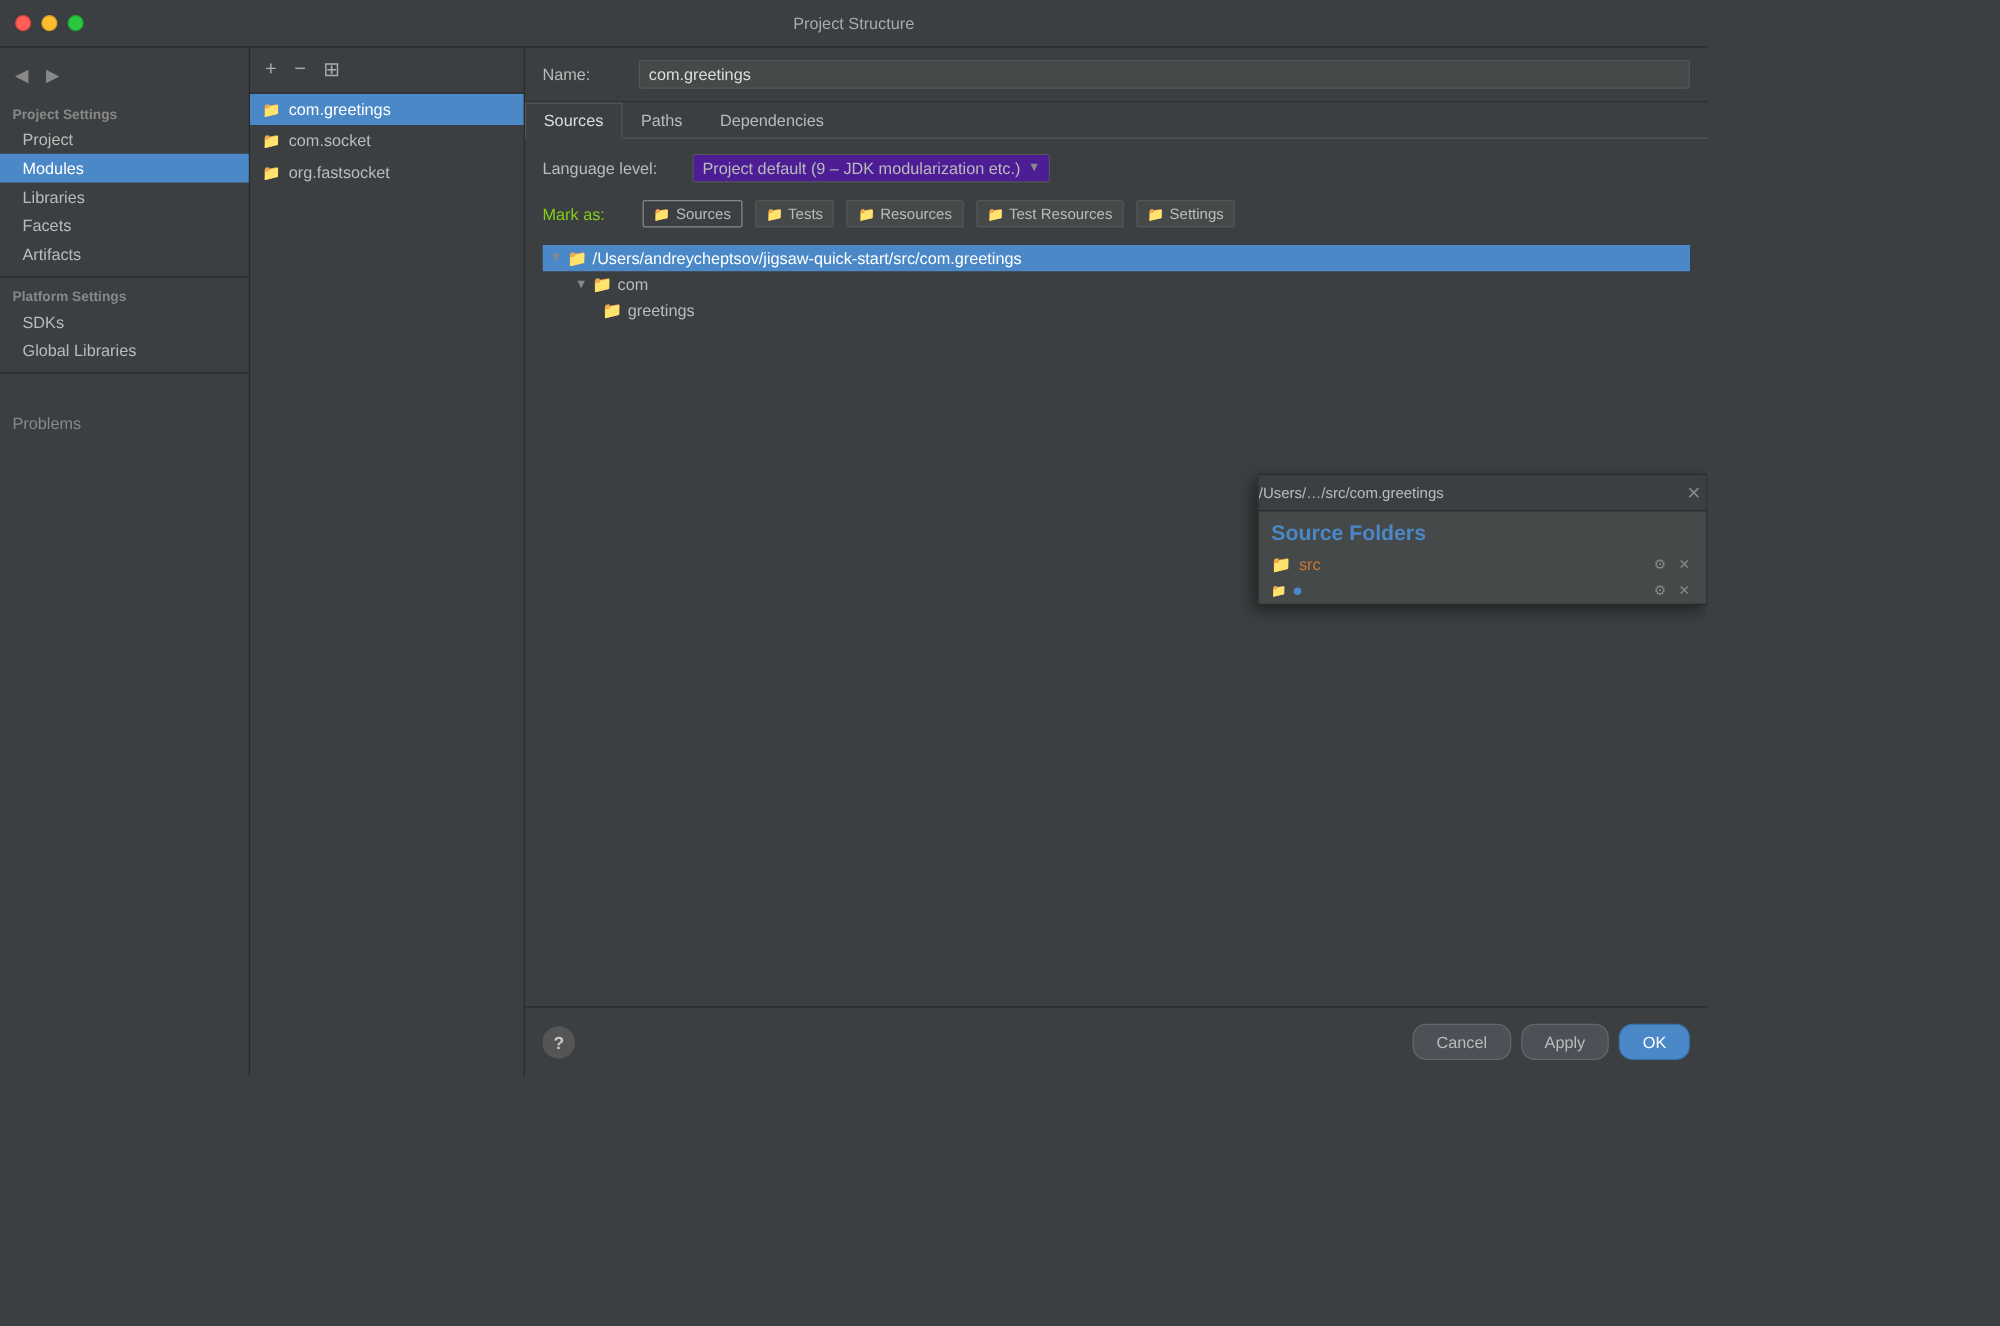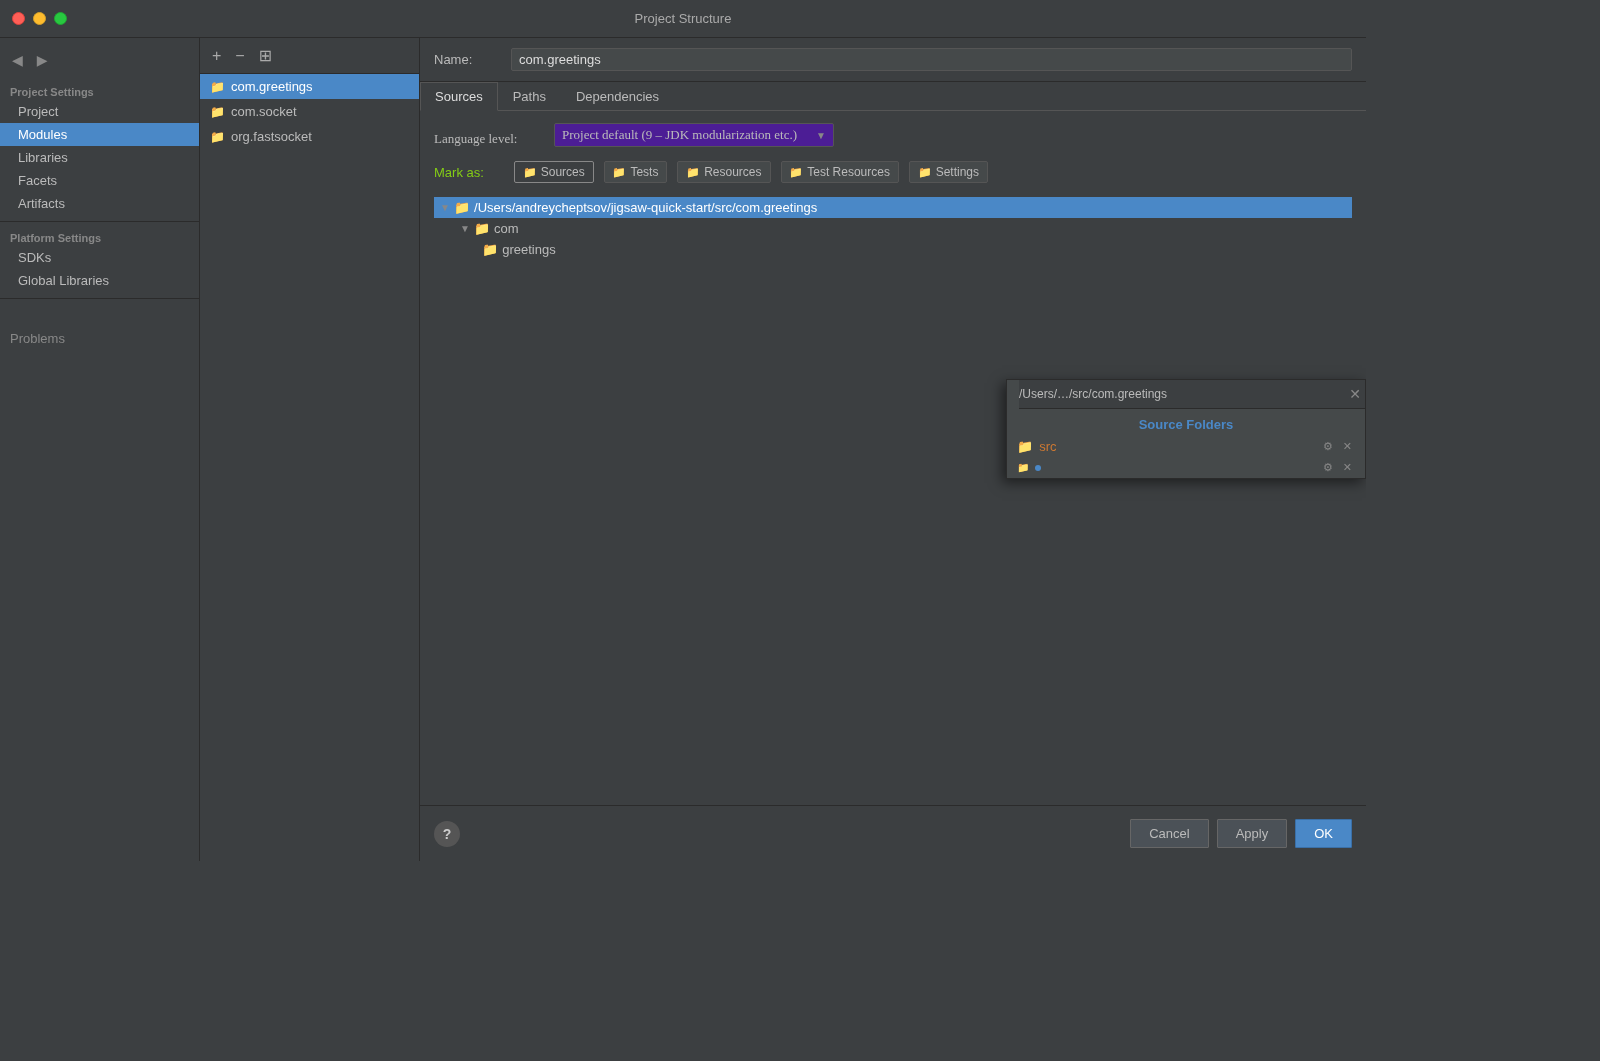--- a/index.html
+++ b/index.html
@@ -207,23 +207,22 @@
       display: flex;
       flex-direction: column;
       gap: 14px;
       overflow: hidden;
       position: relative;
     }
 
     
     .lang-row {
       display: flex;
-      align-items: flex-end;
+      align-items: center;
       gap: 10px;
-      font-family: Liberation Serif, serif;
     }
     .lang-label {
       color: #bbbbbb;
       font-size: 13px;
       min-width: 110px;
     }
     .lang-select-wrapper {
       display: flex;
       align-items: center;
       background: #4c1d95;
@@ -303,21 +302,20 @@
       display: flex;
       flex-direction: column;
     }
     .popup-header {
       display: flex;
       align-items: center;
       justify-content: space-between;
       padding: 6px 0;
       background: #3c3f41;
       border-bottom: 1px solid #2b2b2b;
-      margin-left: 12px;
     }
     .popup-path {
       color: #bbbbbb;
       font-size: 12px;
       flex: 1;
       overflow: hidden;
       text-overflow: ellipsis;
       white-space: nowrap;
     }
     .popup-close {
@@ -329,24 +327,23 @@
     .add-content-root {
       padding: 8px 10px;
       color: #bbbbbb;
       font-size: 13px;
       cursor: pointer;
       border-bottom: 1px solid #555;
     }
     .add-cr-icon { color: #4a88c7; margin-right: 4px; }
     .popup-section-title {
       color: #4a88c7;
-      font-size: 13px;
+      font-size: 17px;
       font-weight: bold;
       padding: 8px 10px 4px 10px;
-      text-align: center;
     }
     .popup-folder-row {
       display: flex;
       align-items: center;
       padding: 3px 10px;
       gap: 6px;
     }
     .popup-folder-name {
       color: #cc7832;
       font-size: 13px;
@@ -405,21 +402,21 @@
       font-size: 14px;
       cursor: pointer;
       font-weight: bold;
     }
     .bottom-buttons {
       display: flex;
       gap: 8px;
     }
     .btn {
       padding: 6px 18px;
-      border-radius: 1px;
+      border-radius: 11px;
       font-size: 13px;
       cursor: pointer;
       border: 1px solid #666;
       background: #4b5157;
       color: #bbbbbb;
     }
     .btn-primary {
       background: #4a88c7;
       border-color: #3a70a8;
       color: #ffffff;

